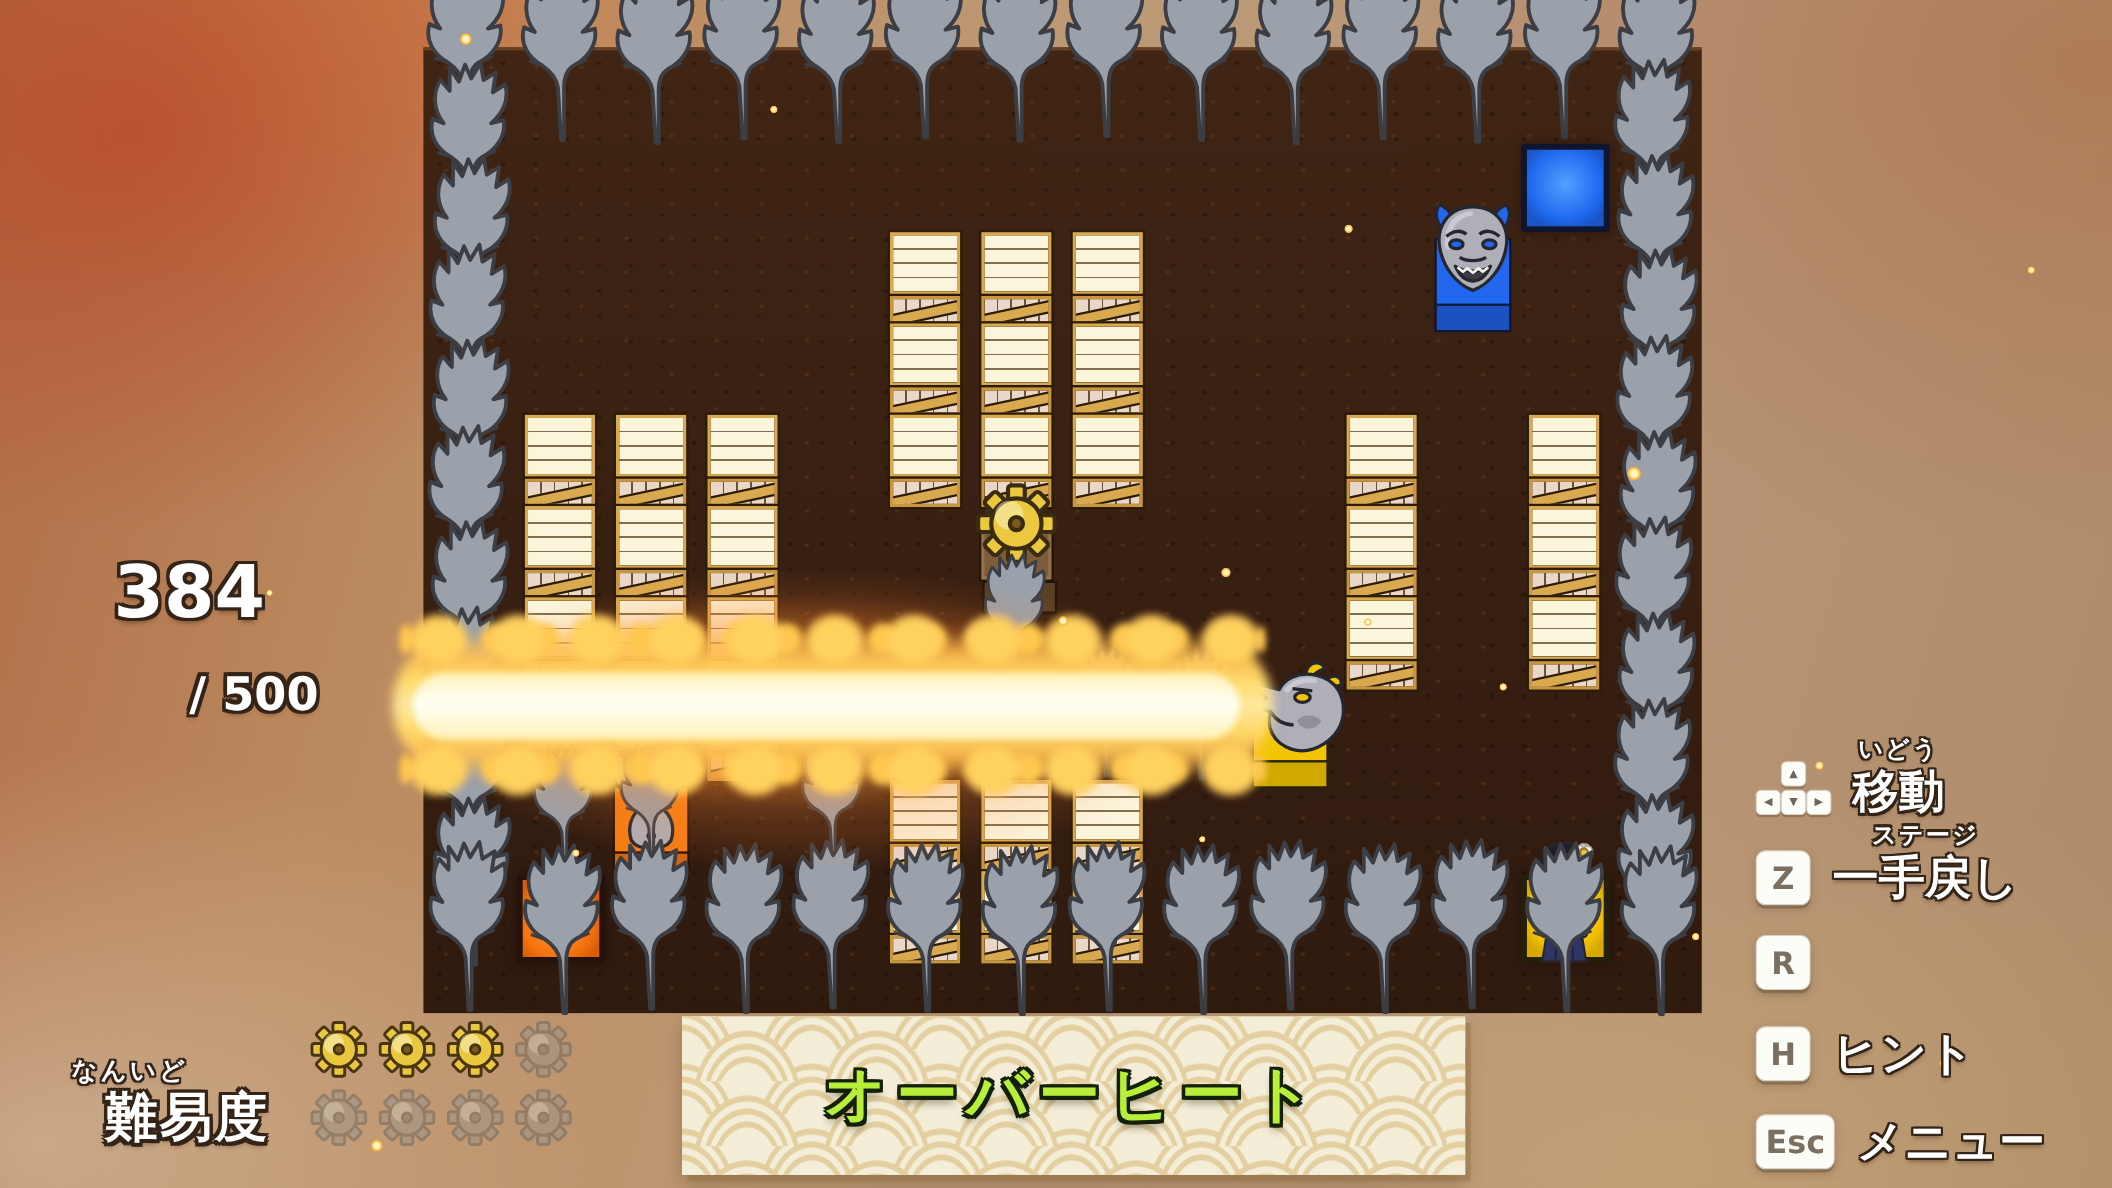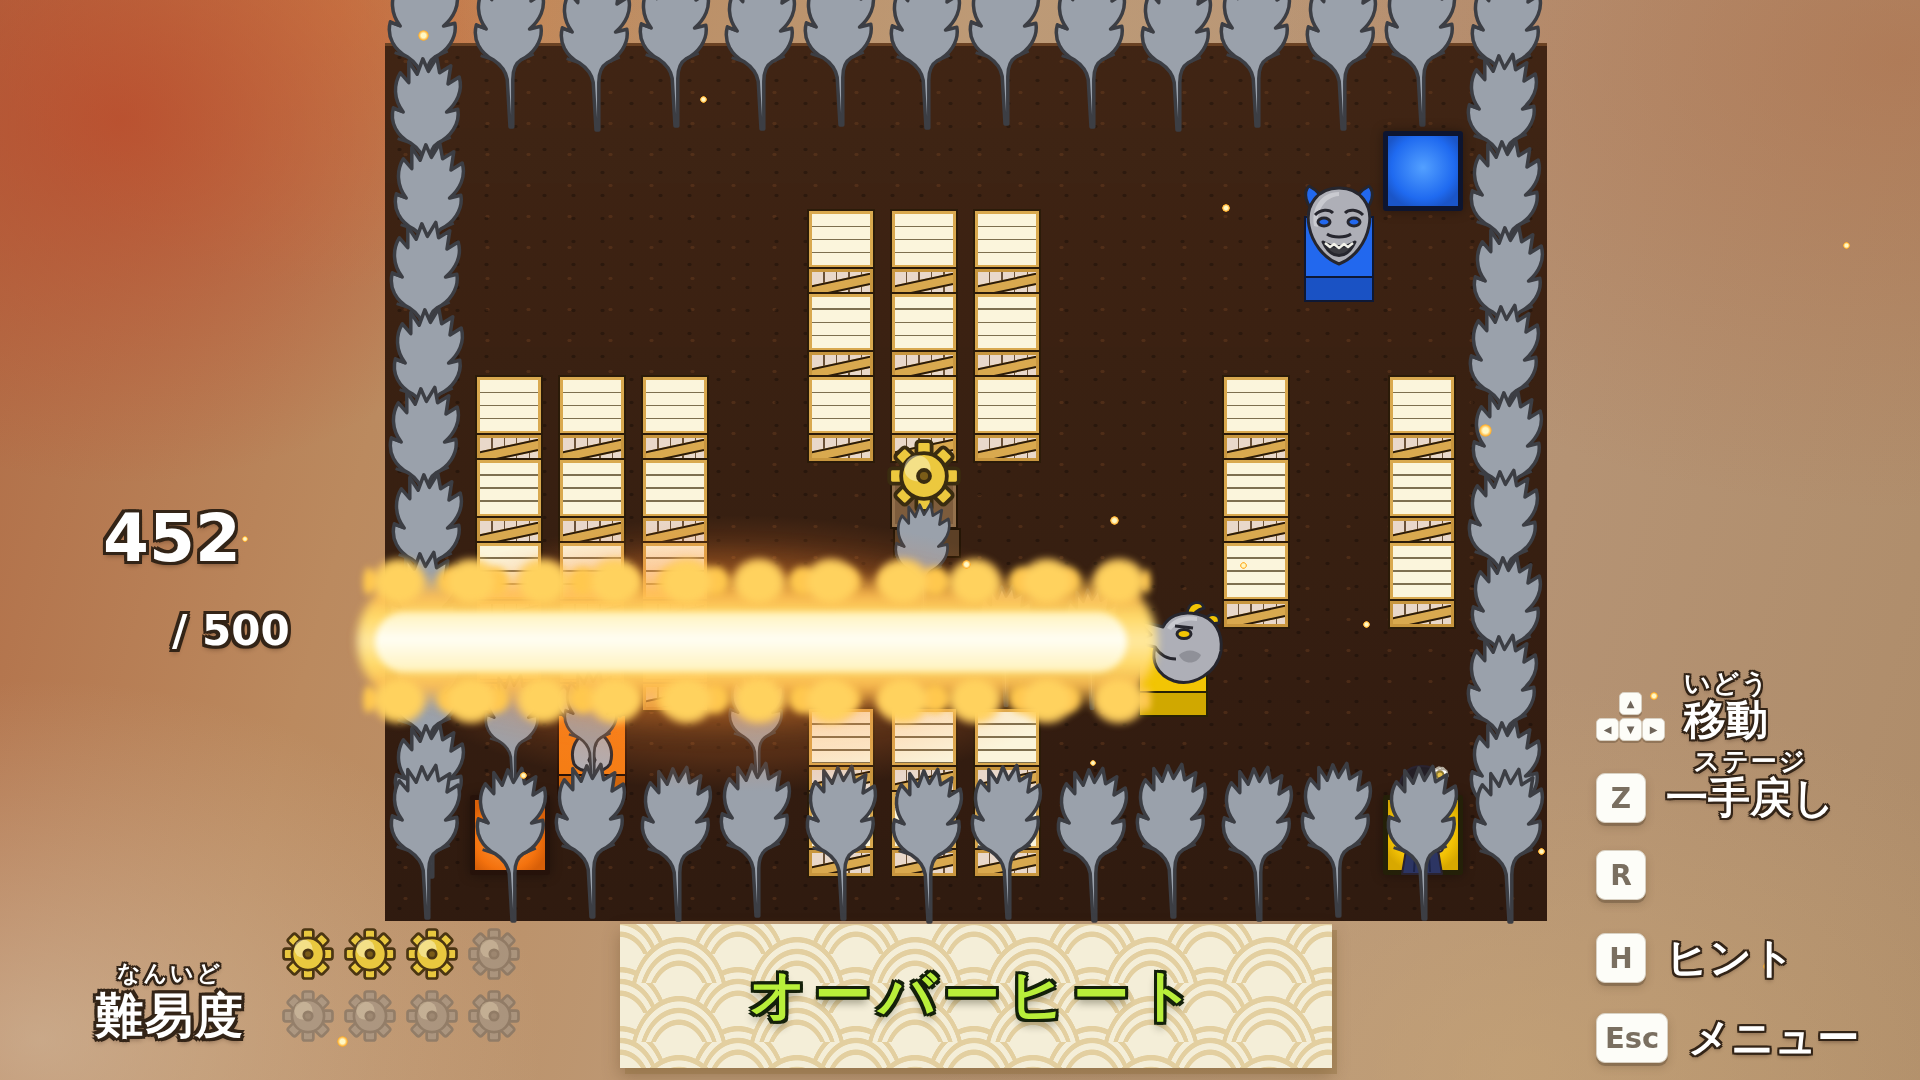--- a/index.html
+++ b/index.html
@@ -64,21 +64,21 @@
     background:radial-gradient(50% 50% at 45% 52%,rgba(255,152,62,.36),rgba(255,130,50,.16) 60%,rgba(255,130,50,0) 80%)}
   .ember{position:absolute;border-radius:50%;z-index:280;pointer-events:none;
     background:radial-gradient(circle,#fff8c4 0 30%,#ffae2a 62%,rgba(255,150,40,0) 72%);filter:blur(.5px)}
   
   .jp{font-weight:bold;color:#fff;white-space:nowrap}
   .outl{text-shadow:-3px -3px 0 #332417,3px -3px 0 #332417,-3px 3px 0 #332417,3px 3px 0 #332417,0 -3px 0 #332417,0 3px 0 #332417,-3px 0 0 #332417,3px 0 0 #332417,0 4px 5px rgba(40,20,10,.4)}
   .outl-sm{text-shadow:-2px -2px 0 #332417,2px -2px 0 #332417,-2px 2px 0 #332417,2px 2px 0 #332417,0 -2px 0 #332417,0 2px 0 #332417,-2px 0 0 #332417,2px 0 0 #332417,0 3px 4px rgba(40,20,10,.4)}
   #stageLabel{left:44px;top:432px;width:200px;text-align:center;font-size:40px;letter-spacing:2px}
   #stageNum{left:62px;top:500px;width:220px;text-align:center;font-size:66px}
   #stageTotal{left:172px;top:606px;font-size:42px}
-  #diffFuri{left:65px;top:958px;width:210px;text-align:center;font-size:23px;letter-spacing:3px}
+  #diffFuri{left:65px;top:958px;width:210px;font-size:23px;letter-spacing:3px}
   #diffLabel{left:60px;top:984px;width:220px;text-align:center;font-size:48px;letter-spacing:2px}
   #gearRow1{left:282px;top:928px}#gearRow2{left:282px;top:990px}
   .gearRow{position:absolute;display:flex;gap:10px}
   .gearRow .gi{width:52px;height:52px}
   
   #banner{left:620px;top:924px;width:712px;height:144px;z-index:300;
     background-color:#f4eed8;
     background-image:
       radial-gradient(farthest-side at 50% 133%,#f4eed8 0 46%,#e3cfa0 47% 53%,#f4eed8 54% 61%,#e3cfa0 62% 68%,#f4eed8 69% 76%,#e3cfa0 77% 83%,rgba(0,0,0,0) 84%),
       radial-gradient(farthest-side at 50% 133%,#f4eed8 0 46%,#e3cfa0 47% 53%,#f4eed8 54% 61%,#e3cfa0 62% 68%,#f4eed8 69% 76%,#e3cfa0 77% 83%,rgba(0,0,0,0) 84%);
@@ -86,21 +86,21 @@
     box-shadow:5px 6px 0 rgba(150,118,70,.5),0 8px 16px rgba(90,60,30,.35);
     display:flex;align-items:center;justify-content:center}
   #bannerTitle{font-size:56px;font-weight:bold;letter-spacing:8px;color:#b8ef3a;
     text-shadow:-3px -3px 0 #14200a,3px -3px 0 #14200a,-3px 3px 0 #14200a,3px 3px 0 #14200a,0 -3px 0 #14200a,0 3px 0 #14200a,-3px 0 0 #14200a,3px 0 0 #14200a,0 6px 8px rgba(30,30,10,.45)}
   
   .ctrl{position:absolute;left:1596px;display:flex;align-items:center;gap:20px;z-index:300}
   .key{box-sizing:border-box;min-width:50px;height:50px;padding:0 8px;border-radius:9px;background:#fdfdf8;border:1px solid #d8d0c2;
     color:#7a6f60;font-weight:bold;font-size:28px;display:flex;align-items:center;justify-content:center;
     box-shadow:0 3px 0 rgba(90,70,50,.38),0 4px 8px rgba(80,60,40,.25)}
   .klabel{position:relative;font-size:42px}
-  .furi{position:absolute;left:0;right:0;top:-26px;text-align:center;font-size:26px;letter-spacing:2px}
+  .furi{position:absolute;left:0;right:0;top:-26px;text-align:center;font-size:22px;letter-spacing:2px}
   .arrowpad{position:relative;width:68px;height:56px}
   .arrowpad .ak{position:absolute;width:21px;height:21px;border-radius:5px;background:#fdfdf8;border:1px solid #d8d0c2;
     color:#6f655a;font-size:10px;display:flex;align-items:center;justify-content:center;box-shadow:0 2px 0 rgba(90,70,50,.38)}
 </style>
 </head>
 <body>
 
 <div id="stage">
 
   <div id="board">
@@ -641,21 +641,21 @@
               <ellipse cx="50" cy="15" rx="4.5" ry="8" transform="rotate(168 50 15)"></ellipse>
               <ellipse cx="50" cy="15" rx="4.5" ry="8" transform="rotate(-48 50 15)"></ellipse>
               <ellipse cx="50" cy="15" rx="4.5" ry="8" transform="rotate(-120 50 15)"></ellipse>
             </g>
             <circle cx="50" cy="15" r="3.5" fill="#e8c24a" stroke="#8f7a30"></circle>
           </g>
         </svg>
       </div>
     </div>
 
-  <div class="abs jp outl" id="stageNum">452</div>
+  <div class="abs jp outl" id="stageNum">384</div>
   <div class="abs jp outl" id="stageTotal">/ 500</div>
   <div class="abs jp outl-sm" id="diffFuri">なんいど</div>
   <div class="abs jp outl" id="diffLabel">難易度</div>
   <div class="gearRow" id="gearRow1">
       <div class="gi"><svg width="52" height="52" viewBox="-34 -34 68 68" style="opacity:1">
           <g stroke="#4a3512" stroke-width="3.5" stroke-linejoin="round" fill="#e9c83f">
             <rect x="-7" y="-32" width="14" height="64" rx="3"></rect>
             <rect x="-7" y="-32" width="14" height="64" rx="3" transform="rotate(45)"></rect>
             <rect x="-7" y="-32" width="14" height="64" rx="3" transform="rotate(90)"></rect>
             <rect x="-7" y="-32" width="14" height="64" rx="3" transform="rotate(135)"></rect>

